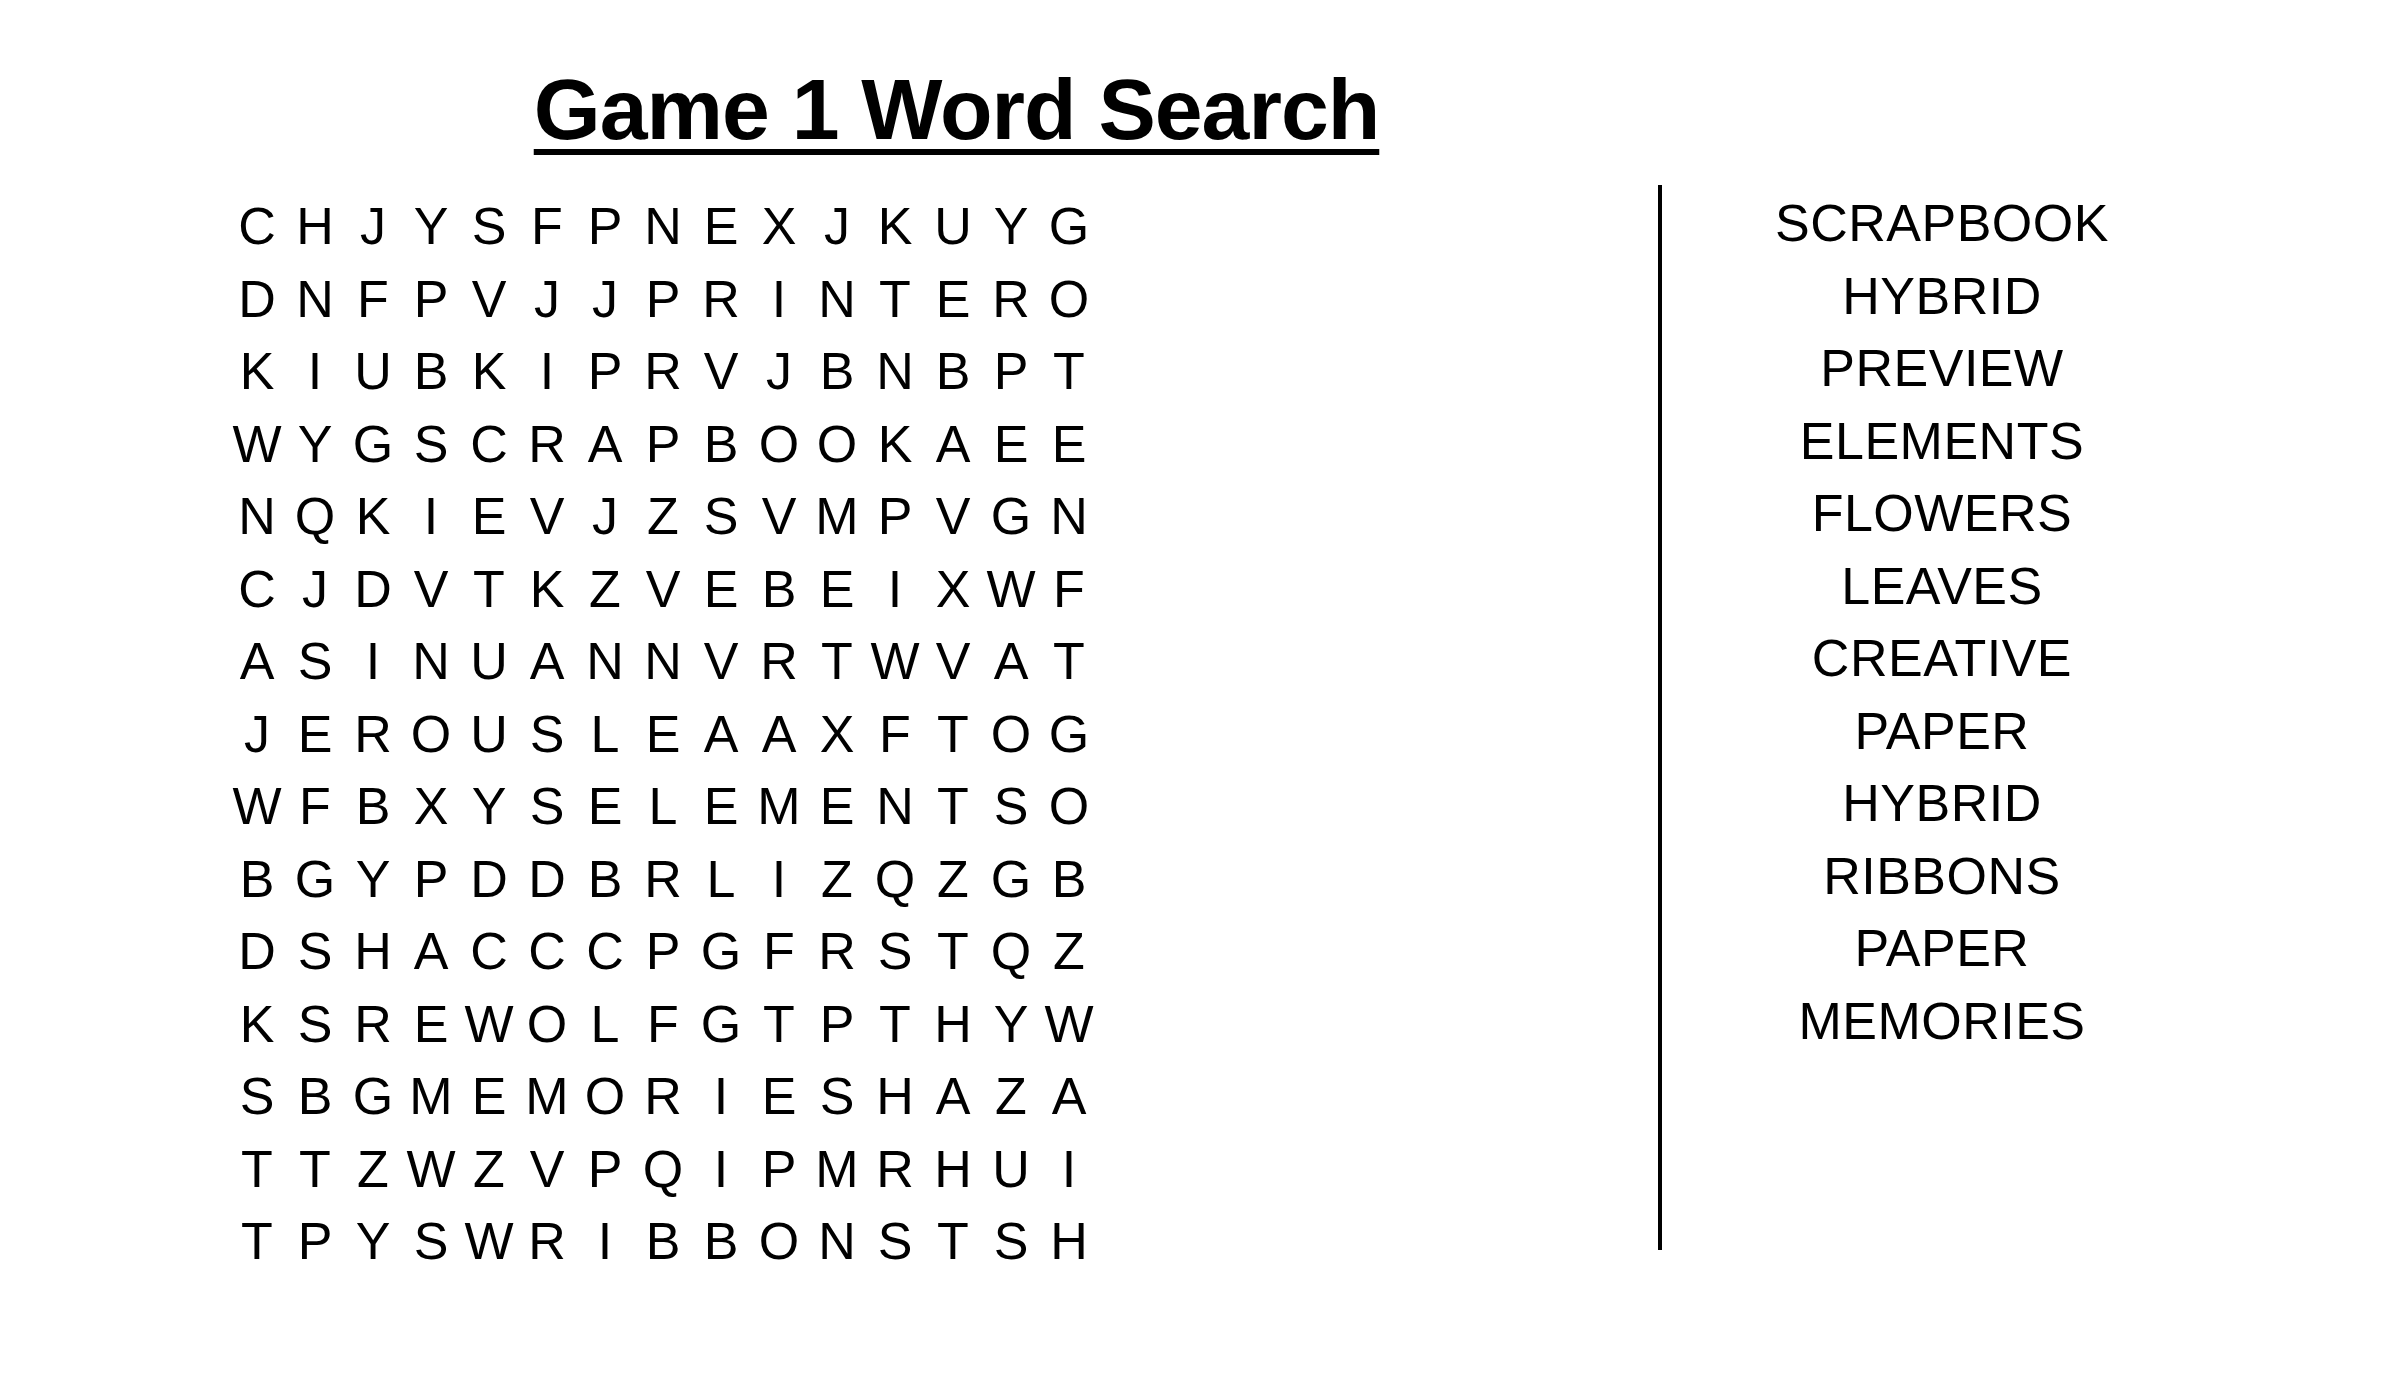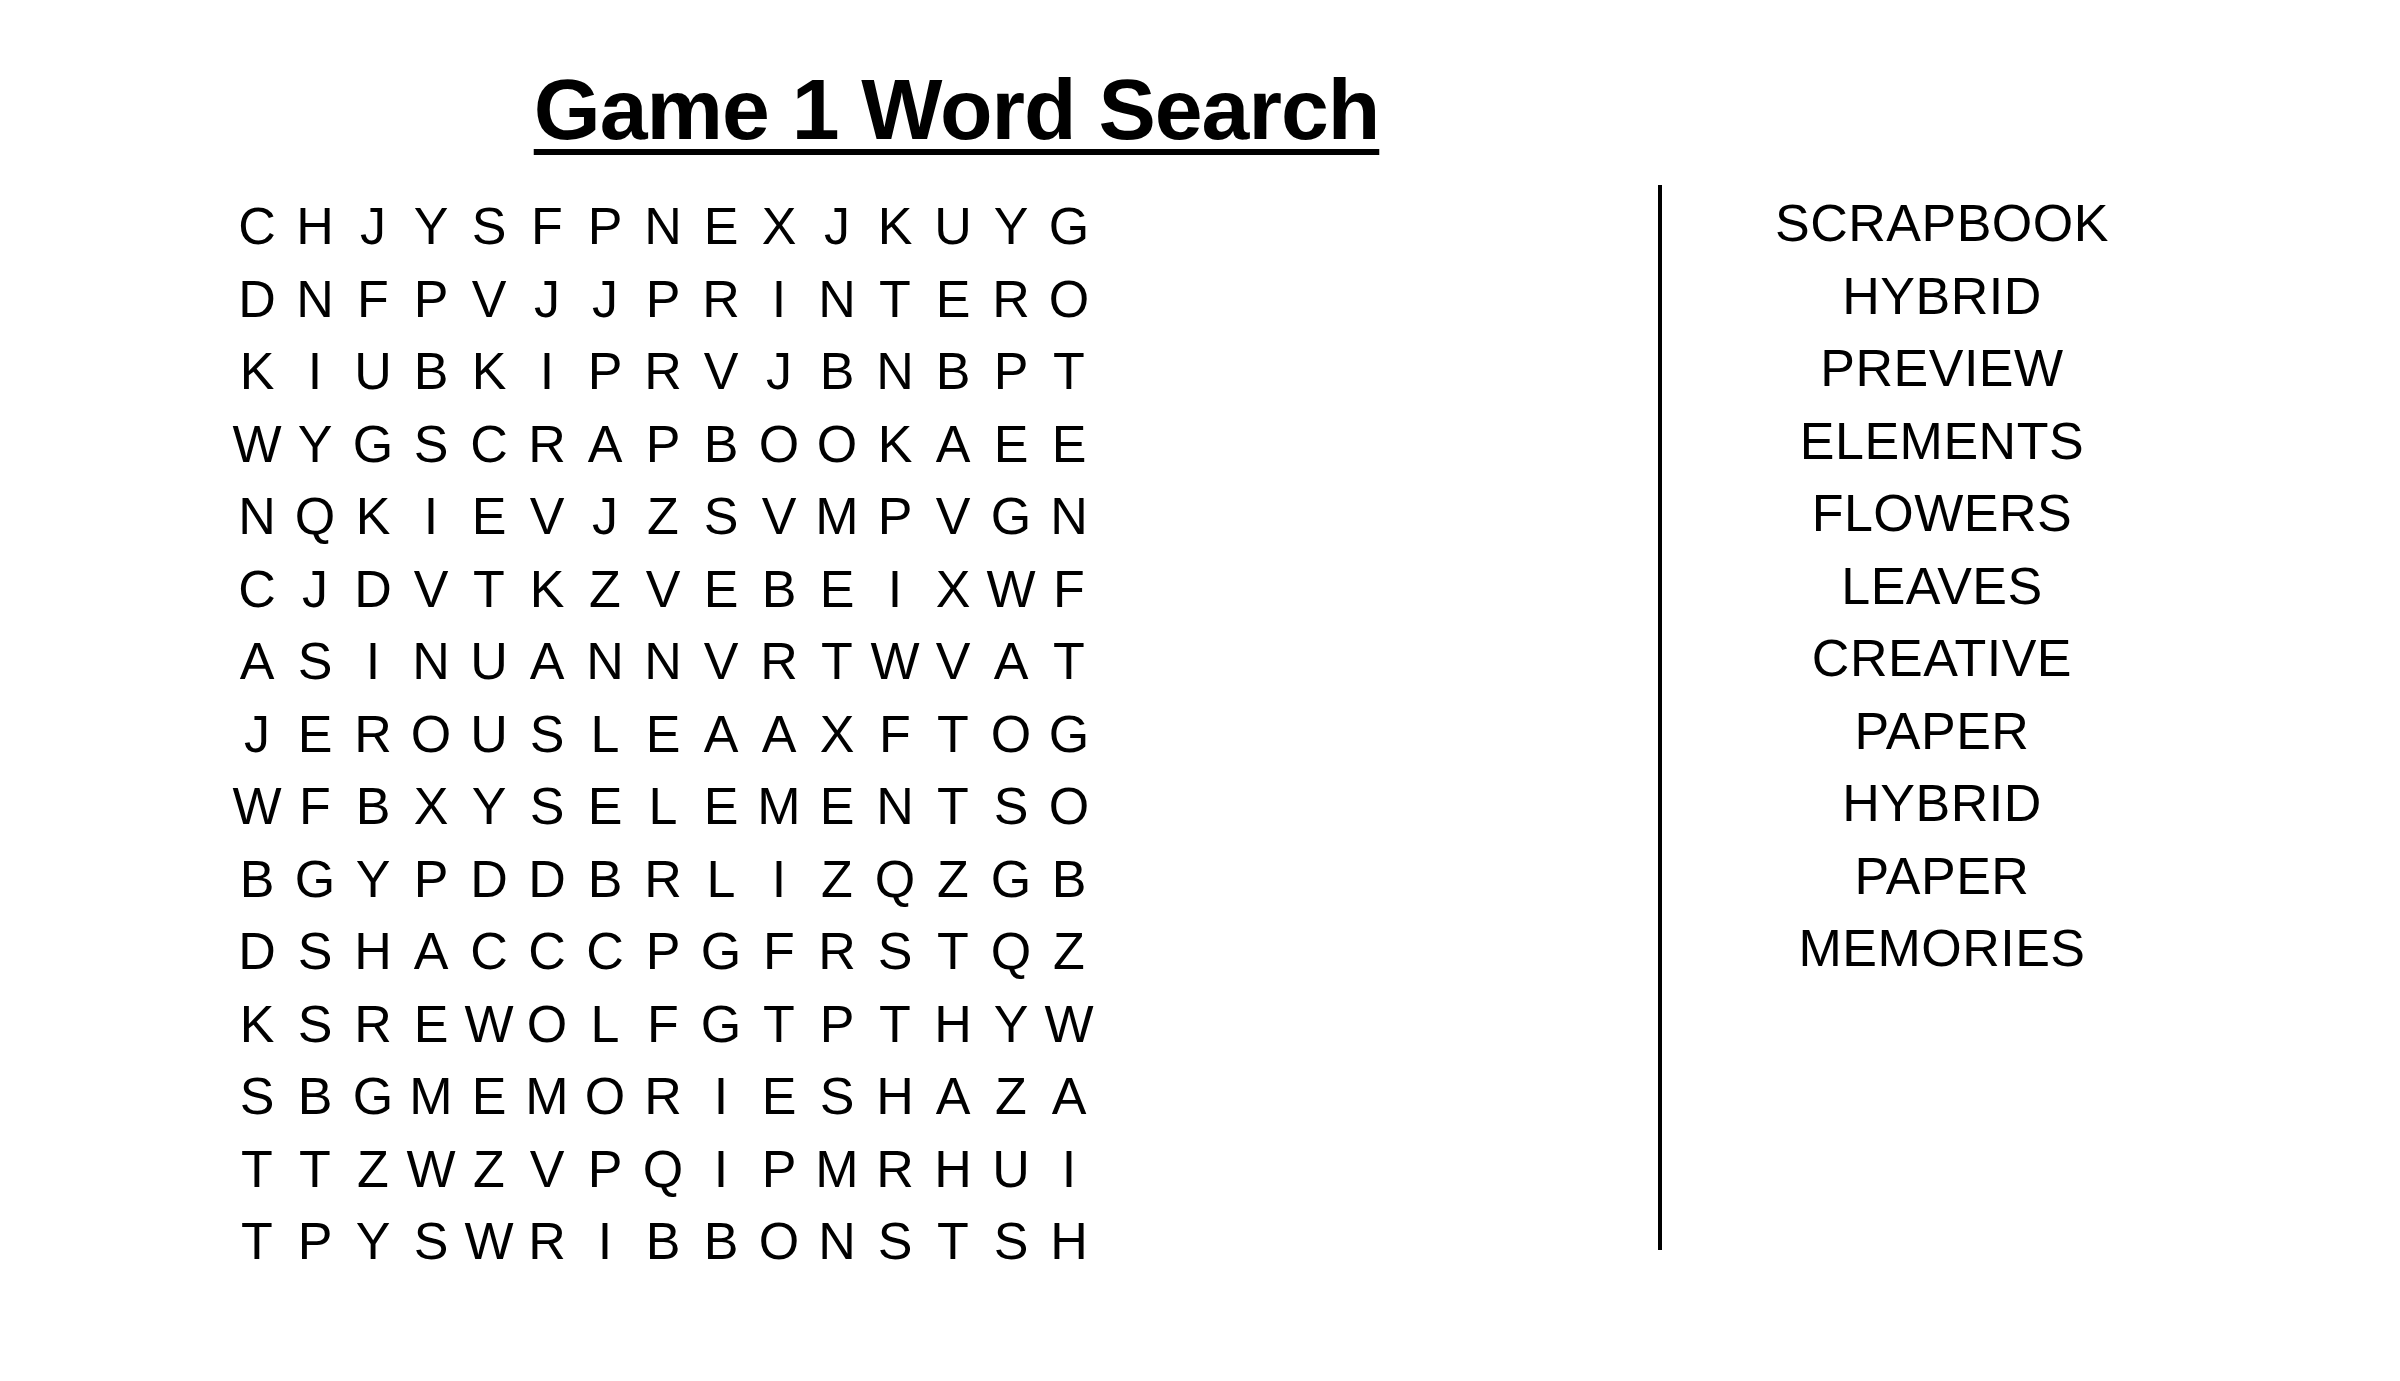--- a/index.html
+++ b/index.html
@@ -345,19 +345,20 @@
     <div id="word-list">
         <div class="word-item">SCRAPBOOK</div>
         <div class="word-item">HYBRID</div>
         <div class="word-item">PREVIEW</div>
         <div class="word-item">ELEMENTS</div>
         <div class="word-item">FLOWERS</div>
         <div class="word-item">LEAVES</div>
         <div class="word-item">CREATIVE</div>
         <div class="word-item">PAPER</div>
         <div class="word-item">HYBRID</div>
+        <div class="word-item">RIBBONS</div>
         <div class="word-item">PAPER</div>
         <div class="word-item">MEMORIES</div>
       </div>
 
   </div>
 
 </div>
 
 </body></html>

